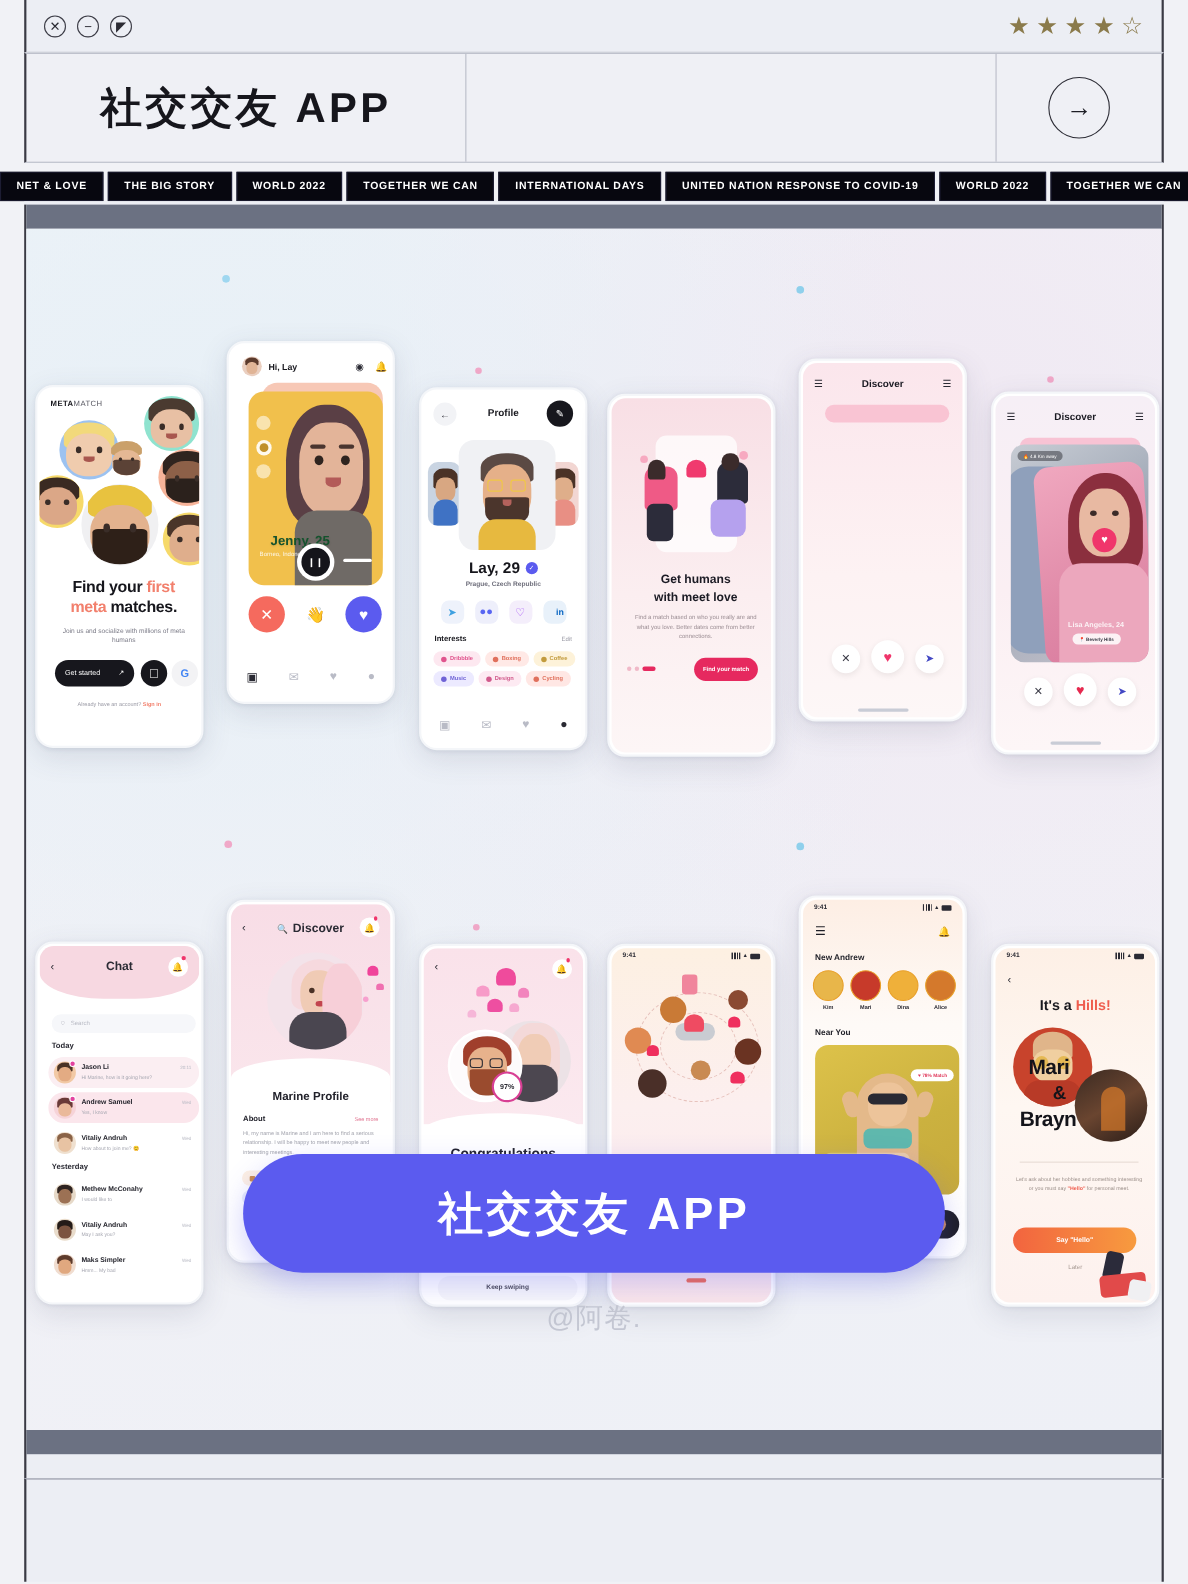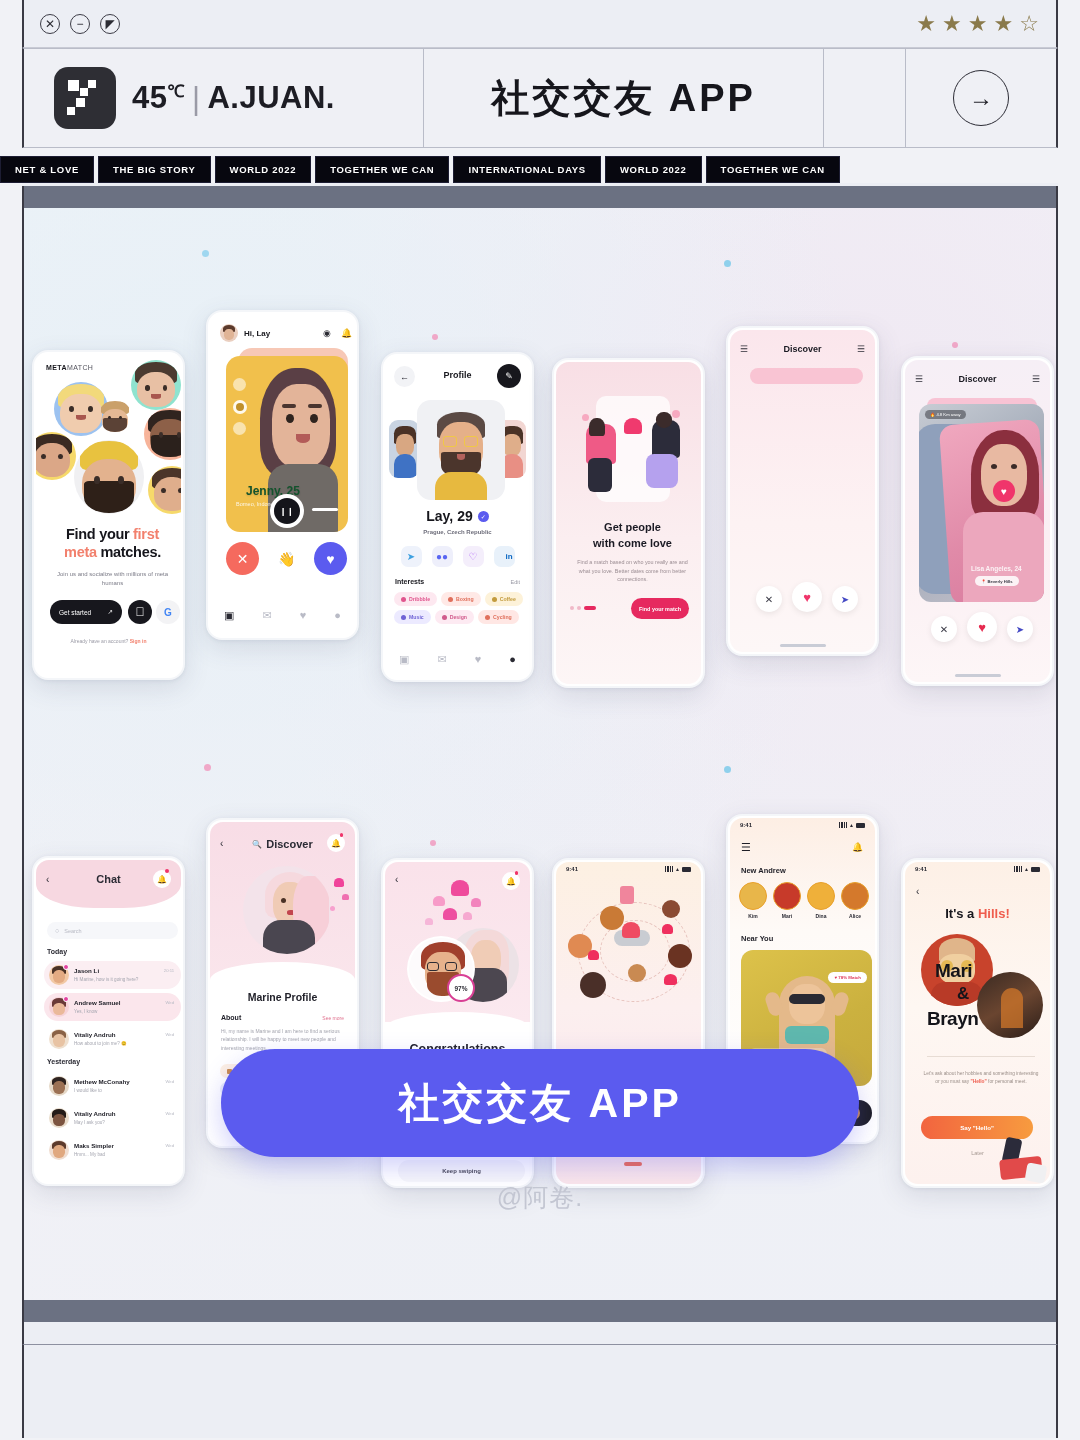--- a/index.html
+++ b/index.html
@@ -168,47 +168,36 @@
     <div class="stars">
       <span>★</span>
       <span>★</span>
       <span>★</span>
       <span>★</span>
       <span class="star-off">☆</span>
     </div>
   </div>
 
   <div class="masthead">
-    <div class="mh-cell mh-brand">
-      <div class="mh-logo">
-        <i class="a"></i>
-          <i class="b"></i>
-          <i class="c"></i>
-          <i class="d"></i>
-          <i class="e"></i>
-      </div>
-      <div class="brandtext">
-        <span>45</span><span class="sup">℃</span><span class="sep">|</span><span>A.JUAN.</span>
-      </div>
-    </div>
     <div class="mh-cell mh-title">
       <span>社交交友 APP</span>
     </div>
     <div class="mh-cell mh-gap"></div>
     <div class="mh-cell mh-next">
       <div class="arrowcircle">→</div>
     </div>
   </div>
 
   <div class="ticker">
     <div class="tick">NET &amp; LOVE</div>
     <div class="tick">THE BIG STORY</div>
     <div class="tick">WORLD  2022</div>
     <div class="tick">TOGETHER WE CAN</div>
     <div class="tick">INTERNATIONAL DAYS</div>
+    <div class="tick">UNITED NATION RESPONSE TO COVID-19</div>
     <div class="tick">WORLD  2022</div>
     <div class="tick">TOGETHER WE CAN</div>
 
   </div>
   <div class="ticker-rule"></div>
 
   <div class="poster">
     <div class="band top"></div>
     <div class="band bottom"></div>
 
@@ -431,22 +420,22 @@
           <div class="c" style="left:30px;top:62px;width:30px;height:40px;background:#ef5a86;border-radius:10px 10px 4px 4px;"></div>
           <div class="c" style="left:33px;top:56px;width:16px;height:18px;background:#3b2b2b;border-radius:46% 46% 20% 20%;"></div>
           <div class="c" style="left:32px;top:96px;width:24px;height:34px;background:#2c2c3a;border-radius:6px;"></div>
           <div class="c" style="left:96px;top:58px;width:28px;height:38px;background:#2c2c3a;border-radius:10px 10px 4px 4px;"></div>
           <div class="c" style="left:100px;top:50px;width:16px;height:16px;background:#3b2b2b;border-radius:46%;"></div>
           <div class="c" style="left:90px;top:92px;width:32px;height:34px;background:#b5a1ee;border-radius:8px;"></div>
           <div class="c rnd" style="left:26px;top:52px;width:7px;height:7px;background:#f7a9c0;"></div>
           <div class="c rnd" style="left:116px;top:48px;width:8px;height:8px;background:#f7a9c0;"></div>
 
           <div class="c" style="left:8px;top:158px;width:137px;text-align:center;font-size:11px;font-weight:800;color:#1b1b24;line-height:1.45;">
-            <span>Get people</span><br>
-            <span>with come love</span>
+            <span>Get humans</span><br>
+            <span>with meet love</span>
           </div>
           <div class="c" style="left:16px;top:196px;width:121px;text-align:center;font-size:5.4px;line-height:1.6;color:#9b8d93;">Find a match based on who you really are and what you love. Better dates come from better connections.</div>
 
           <div class="c" style="left:14px;top:244px;display:flex;gap:3px;align-items:center;">
             <i style="width:4px;height:4px;border-radius:50%;background:#f0b9c8;display:block;"></i>
             <i style="width:4px;height:4px;border-radius:50%;background:#f0b9c8;display:block;"></i>
             <i style="width:12px;height:4px;border-radius:2px;background:#e6295f;display:block;"></i>
           </div>
           <div class="c ctr" style="right:12px;top:236px;width:58px;height:21px;border-radius:11px;background:#e6295f;color:#fff;font-size:5.4px;font-weight:700;">Find your match</div>
         </div>

